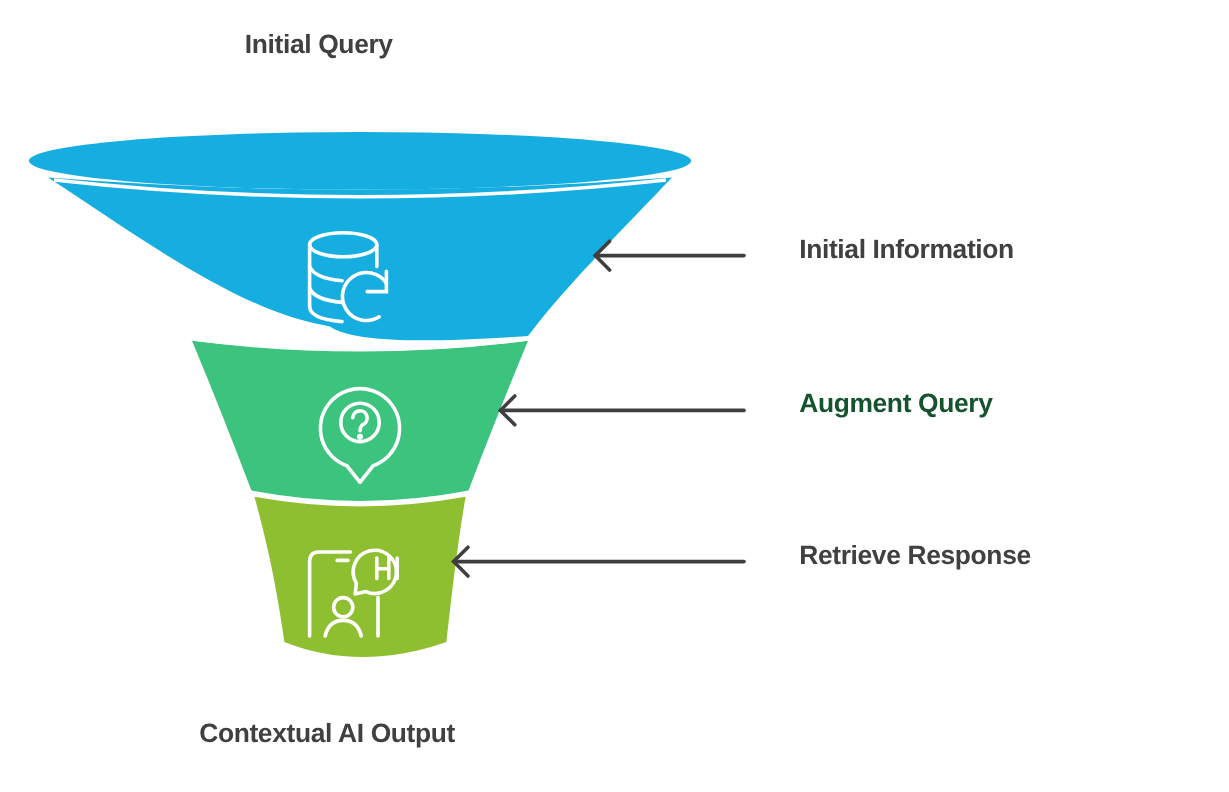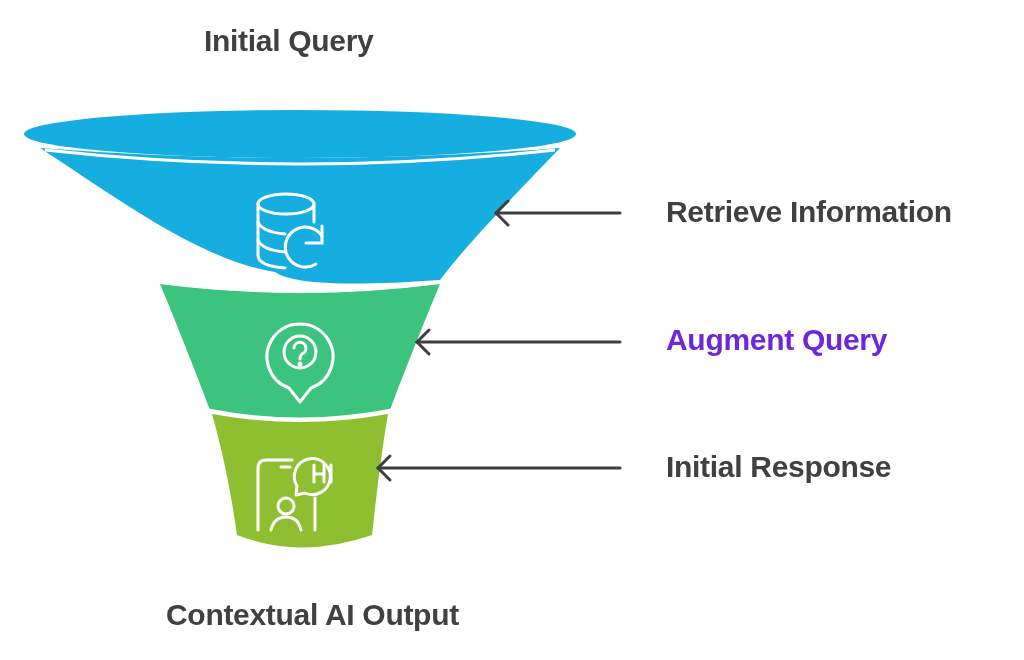--- a/index.html
+++ b/index.html
@@ -1,18 +1,18 @@
 <!DOCTYPE html>
 <html><head>
 <meta charset="utf-8">
 <style>
   html, body { margin: 0; padding: 0; background: #ffffff; }
   body { width: 1024px; height: 660px; position: relative; overflow: hidden;
          font-family: "Liberation Sans", sans-serif; }
-  .label { position: absolute; font-weight: bold; color: #404040; font-size: 30px;
+  .label { position: absolute; font-weight: bold; color: #404040; font-size: 22px;
            white-space: nowrap; letter-spacing: -0.3px; }
   #title-top { left: 204px; top: 24px; }
   #title-bottom { left: 134px; top: 598px; margin-left: 32px; }
   #lbl-0 { left: 666px; top: 195px; }
   #lbl-1 { left: 666px; top: 323px; }
   #lbl-2 { left: 666px; top: 450px; }
   svg.funnel { position: absolute; left: 0; top: 0; }
 </style>
 </head>
 <body>
@@ -65,16 +65,16 @@
     <path d="M620,342 H417"></path>
     <path d="M429,330 L417,342 L429,354"></path>
   </g>
   <g stroke="#3f3f3f" stroke-width="3" fill="none" stroke-linecap="round">
     <path d="M620,468 H378"></path>
     <path d="M390,456 L378,468 L390,480"></path>
   </g>
 </svg>
 
 <div class="label" id="title-top" style="color: rgb(64, 64, 64);">Initial Query</div>
-<div class="label" id="lbl-0" style="color: rgb(64, 64, 64);">Retrieve Information</div>
-<div class="label" id="lbl-1" style="color: #6d28d9;">Augment Query</div>
-<div class="label" id="lbl-2" style="color: rgb(64, 64, 64);">Initial Response</div>
+<div class="label" id="lbl-0" style="color: rgb(64, 64, 64);">Initial Information</div>
+<div class="label" id="lbl-1" style="color: #14532d;">Augment Query</div>
+<div class="label" id="lbl-2" style="color: rgb(64, 64, 64);">Retrieve Response</div>
 <div class="label" id="title-bottom" style="color: rgb(64, 64, 64);">Contextual AI Output</div>
 
 </body></html>

